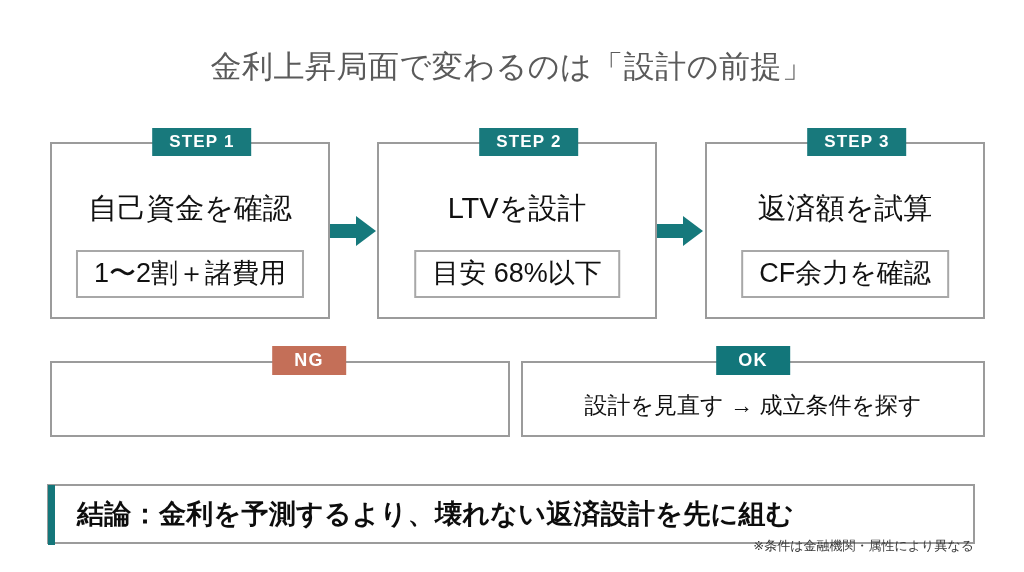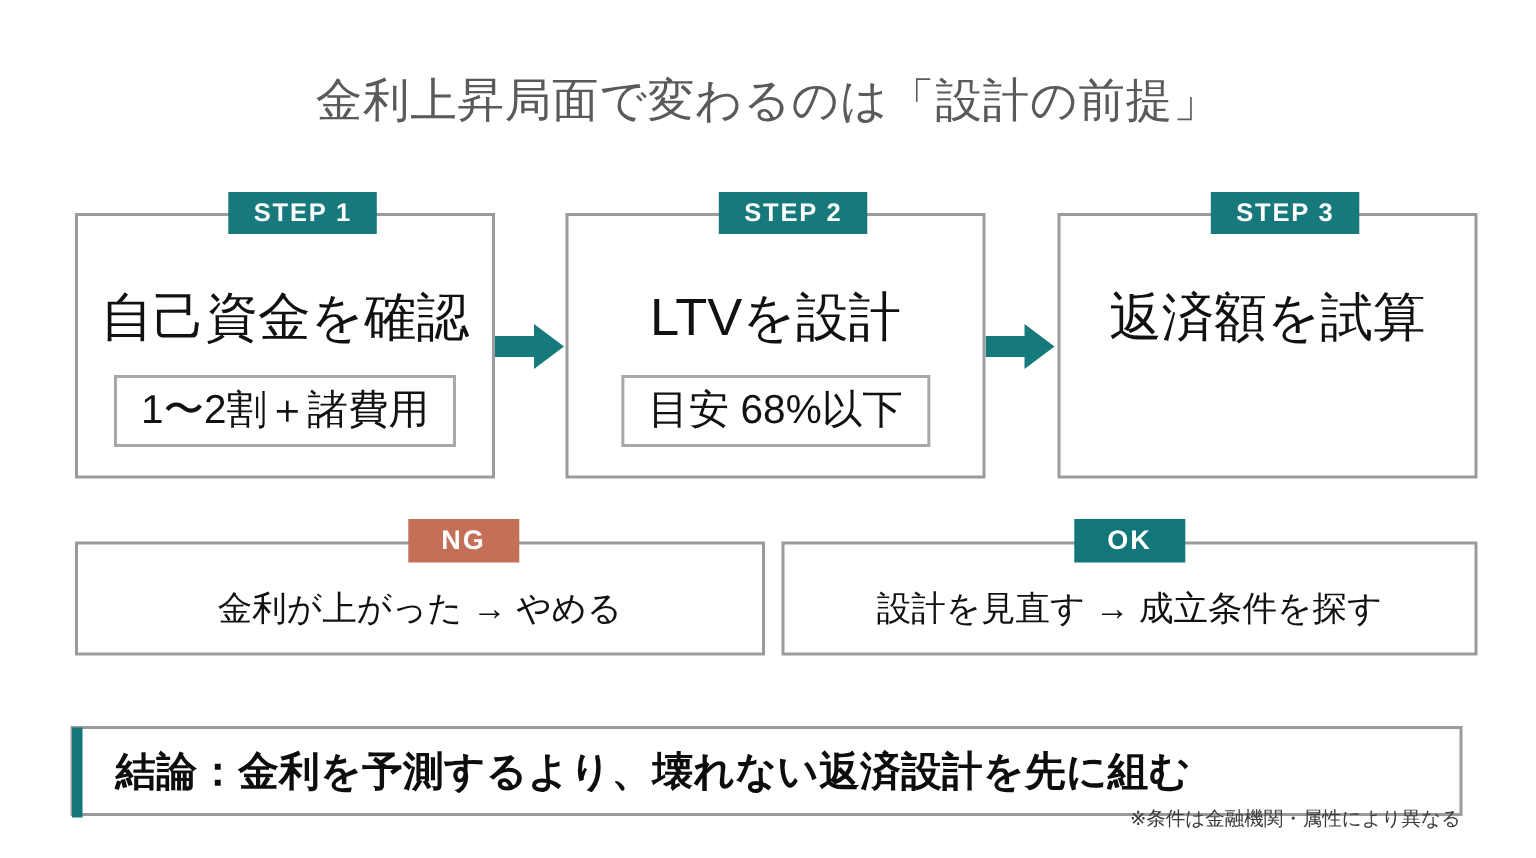--- a/index.html
+++ b/index.html
@@ -70,21 +70,21 @@
     line-height: 1;
     white-space: nowrap;
   }
 
   .step-title {
     position: absolute;
     top: 48px;
     left: 0;
     width: 100%;
     text-align: center;
-    font-size: 35px;
+    font-size: 29px;
     line-height: 1.15;
     color: #111111;
     font-weight: 400;
     white-space: nowrap;
   }
 
   .step-sub {
     position: absolute;
     top: 106px;
     left: 50%;
@@ -227,29 +227,29 @@
 
     <div class="step-arrow a2">
       <svg width="47" height="34" viewBox="0 0 47 34" aria-hidden="true">
         <polygon points="0,10 26,10 26,2 46,17 26,32 26,24 0,24" fill="#16797c"></polygon>
       </svg>
     </div>
 
     <div class="step-box s3">
       <div class="step-badge">STEP 3</div>
       <div class="step-title">返済額を試算</div>
+      <div class="step-sub">CF余力を確認</div>
     </div>
 
   </div>
 
   <div class="verdict-row">
 
     <div class="verdict-box ng">
       <div class="verdict-badge ng-badge">NG</div>
-      <div class="verdict-text">金利が上がった → やめる</div>
     </div>
 
     <div class="verdict-box ok">
       <div class="verdict-badge ok-badge">OK</div>
       <div class="verdict-text">設計を見直す → 成立条件を探す</div>
     </div>
 
   </div>
 
   <div class="conclusion">

